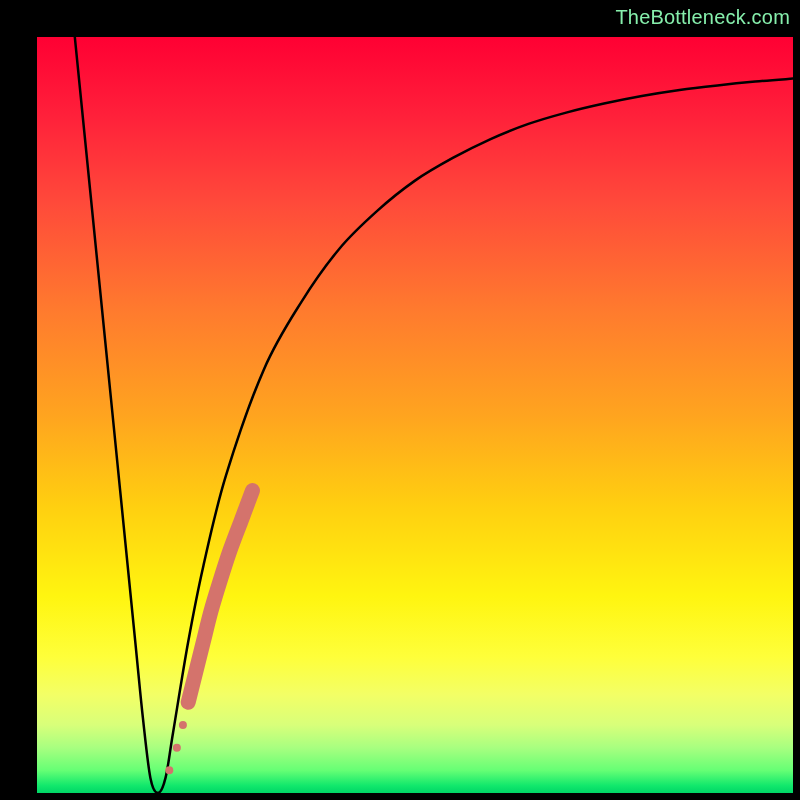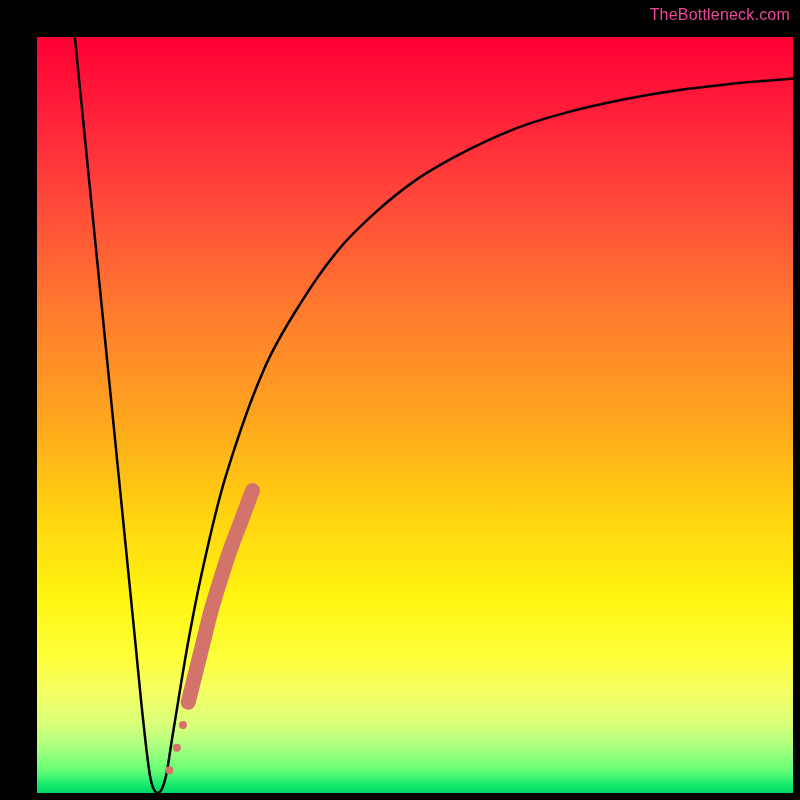--- a/index.html
+++ b/index.html
@@ -38,22 +38,22 @@
       #a8ff80 94%,
       #66ff75 97%,
       #12e86c 99%,
       #00d666 100%
     );
   }
   .watermark {
     position: absolute;
     top: 6px;
     right: 10px;
-    color: #ec4899;
-    font-size: 16px;
+    color: #86efac;
+    font-size: 20px;
     font-weight: 400;
     letter-spacing: 0.2px;
     user-select: none;
   }
   svg.overlay {
     position: absolute;
     left: 0;
     top: 0;
     width: 756px;
     height: 756px;

